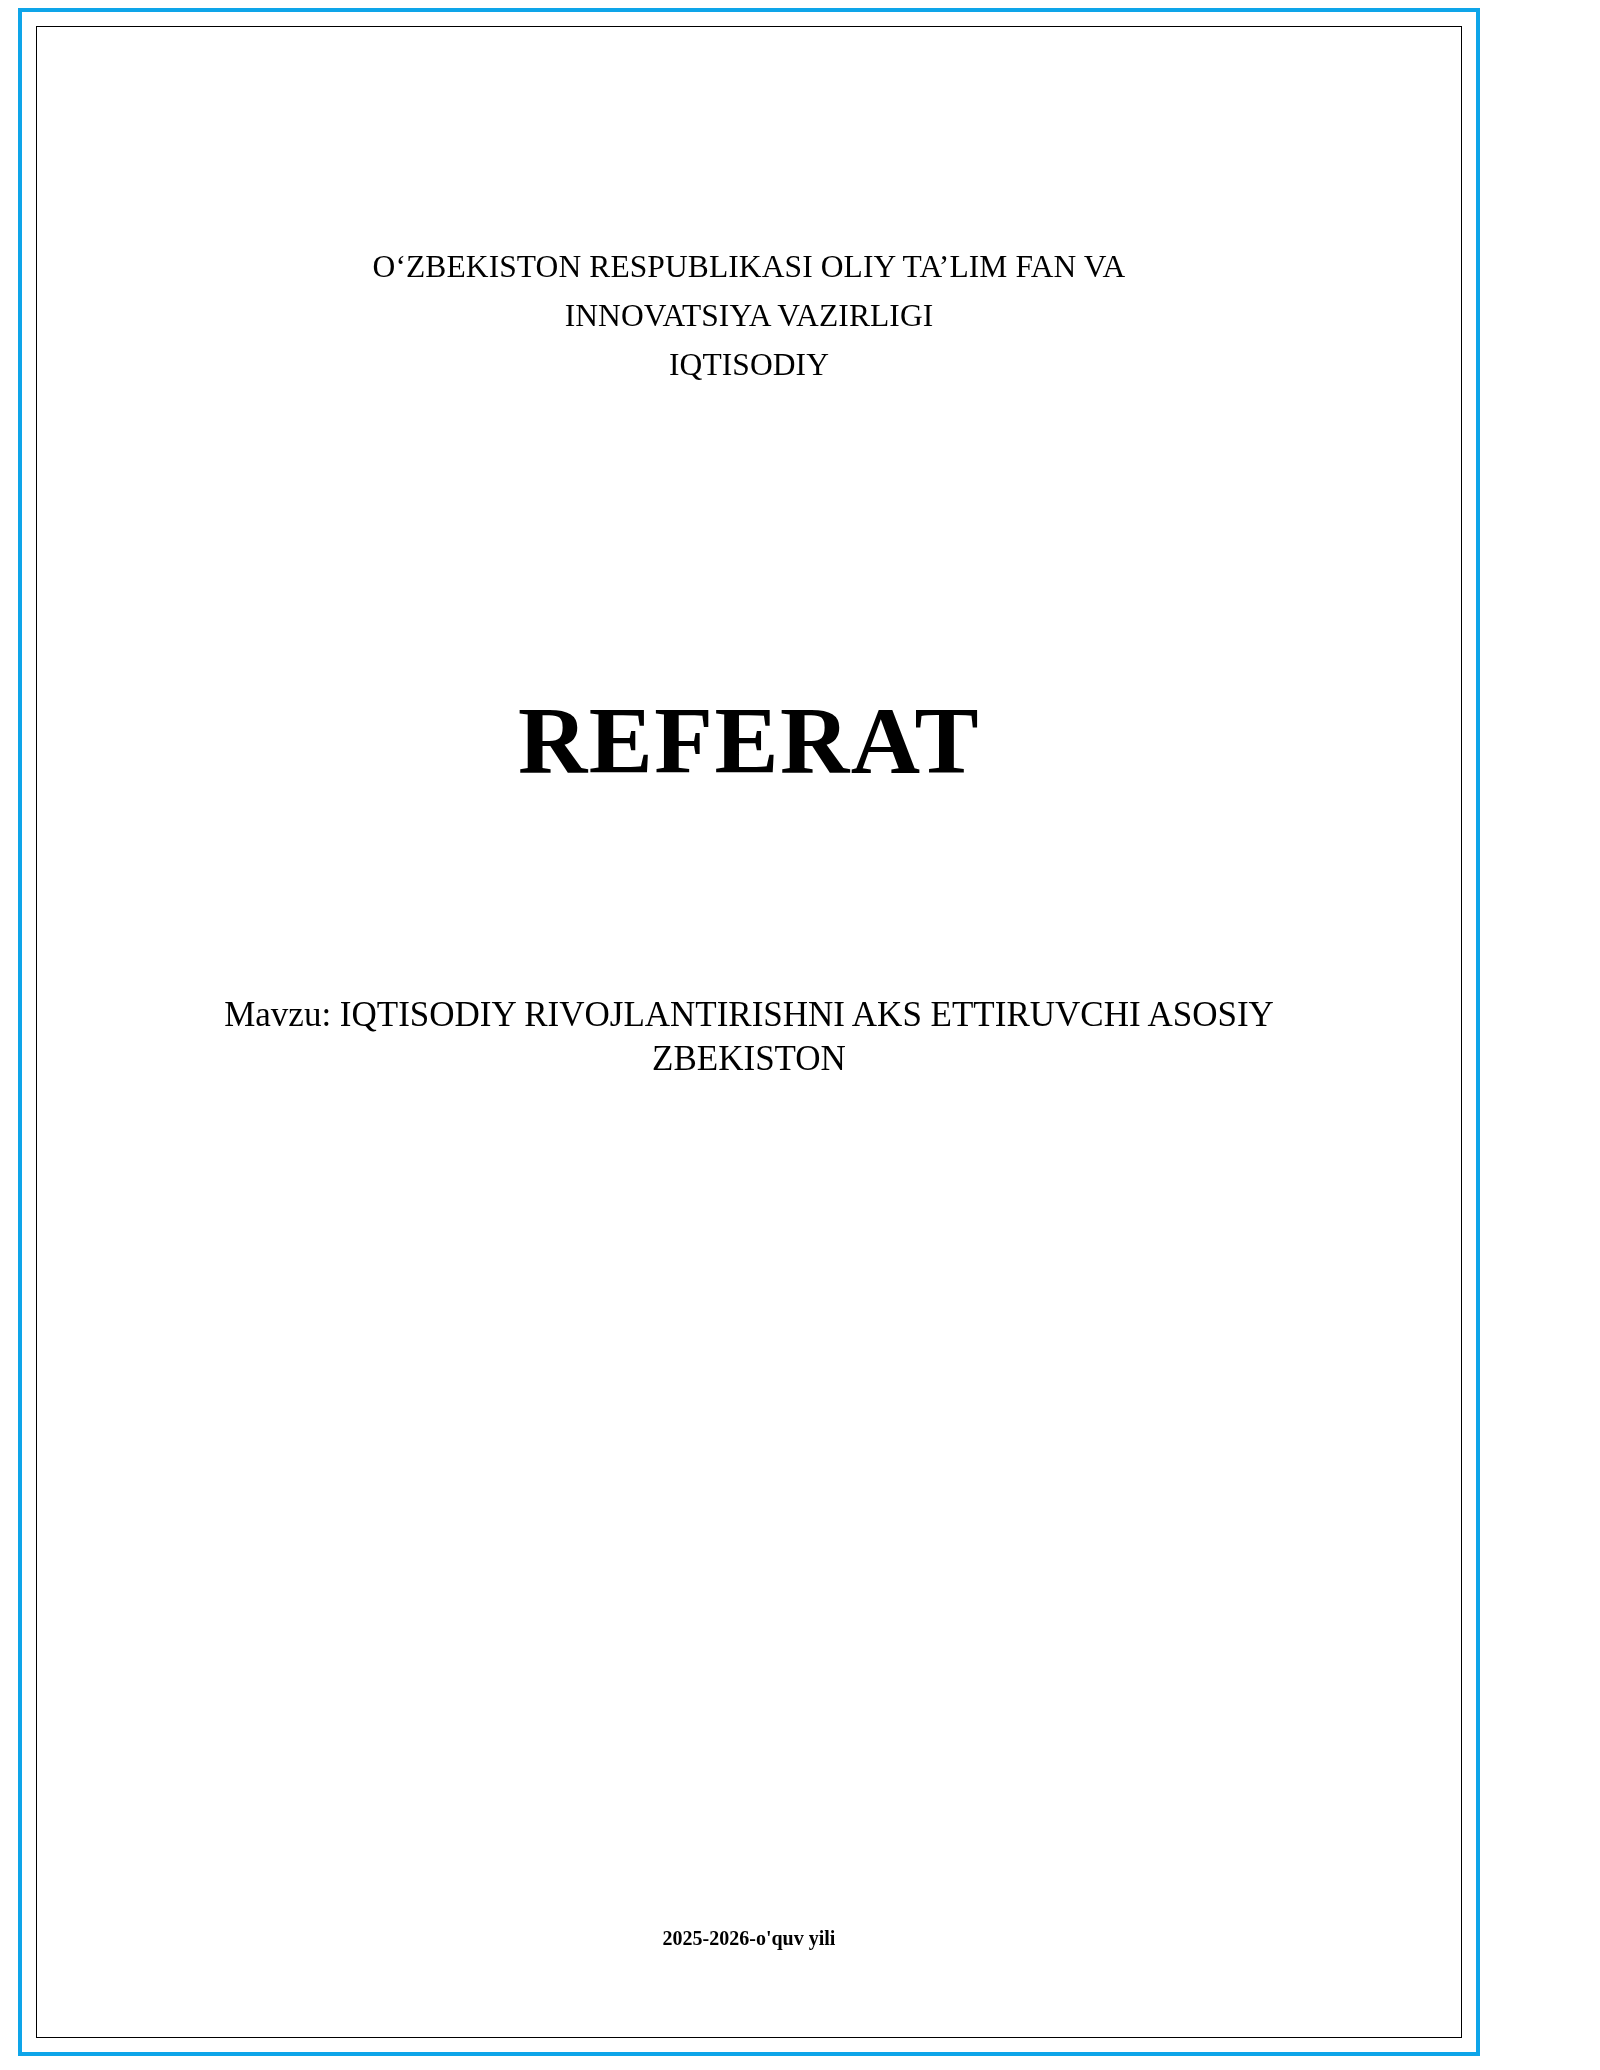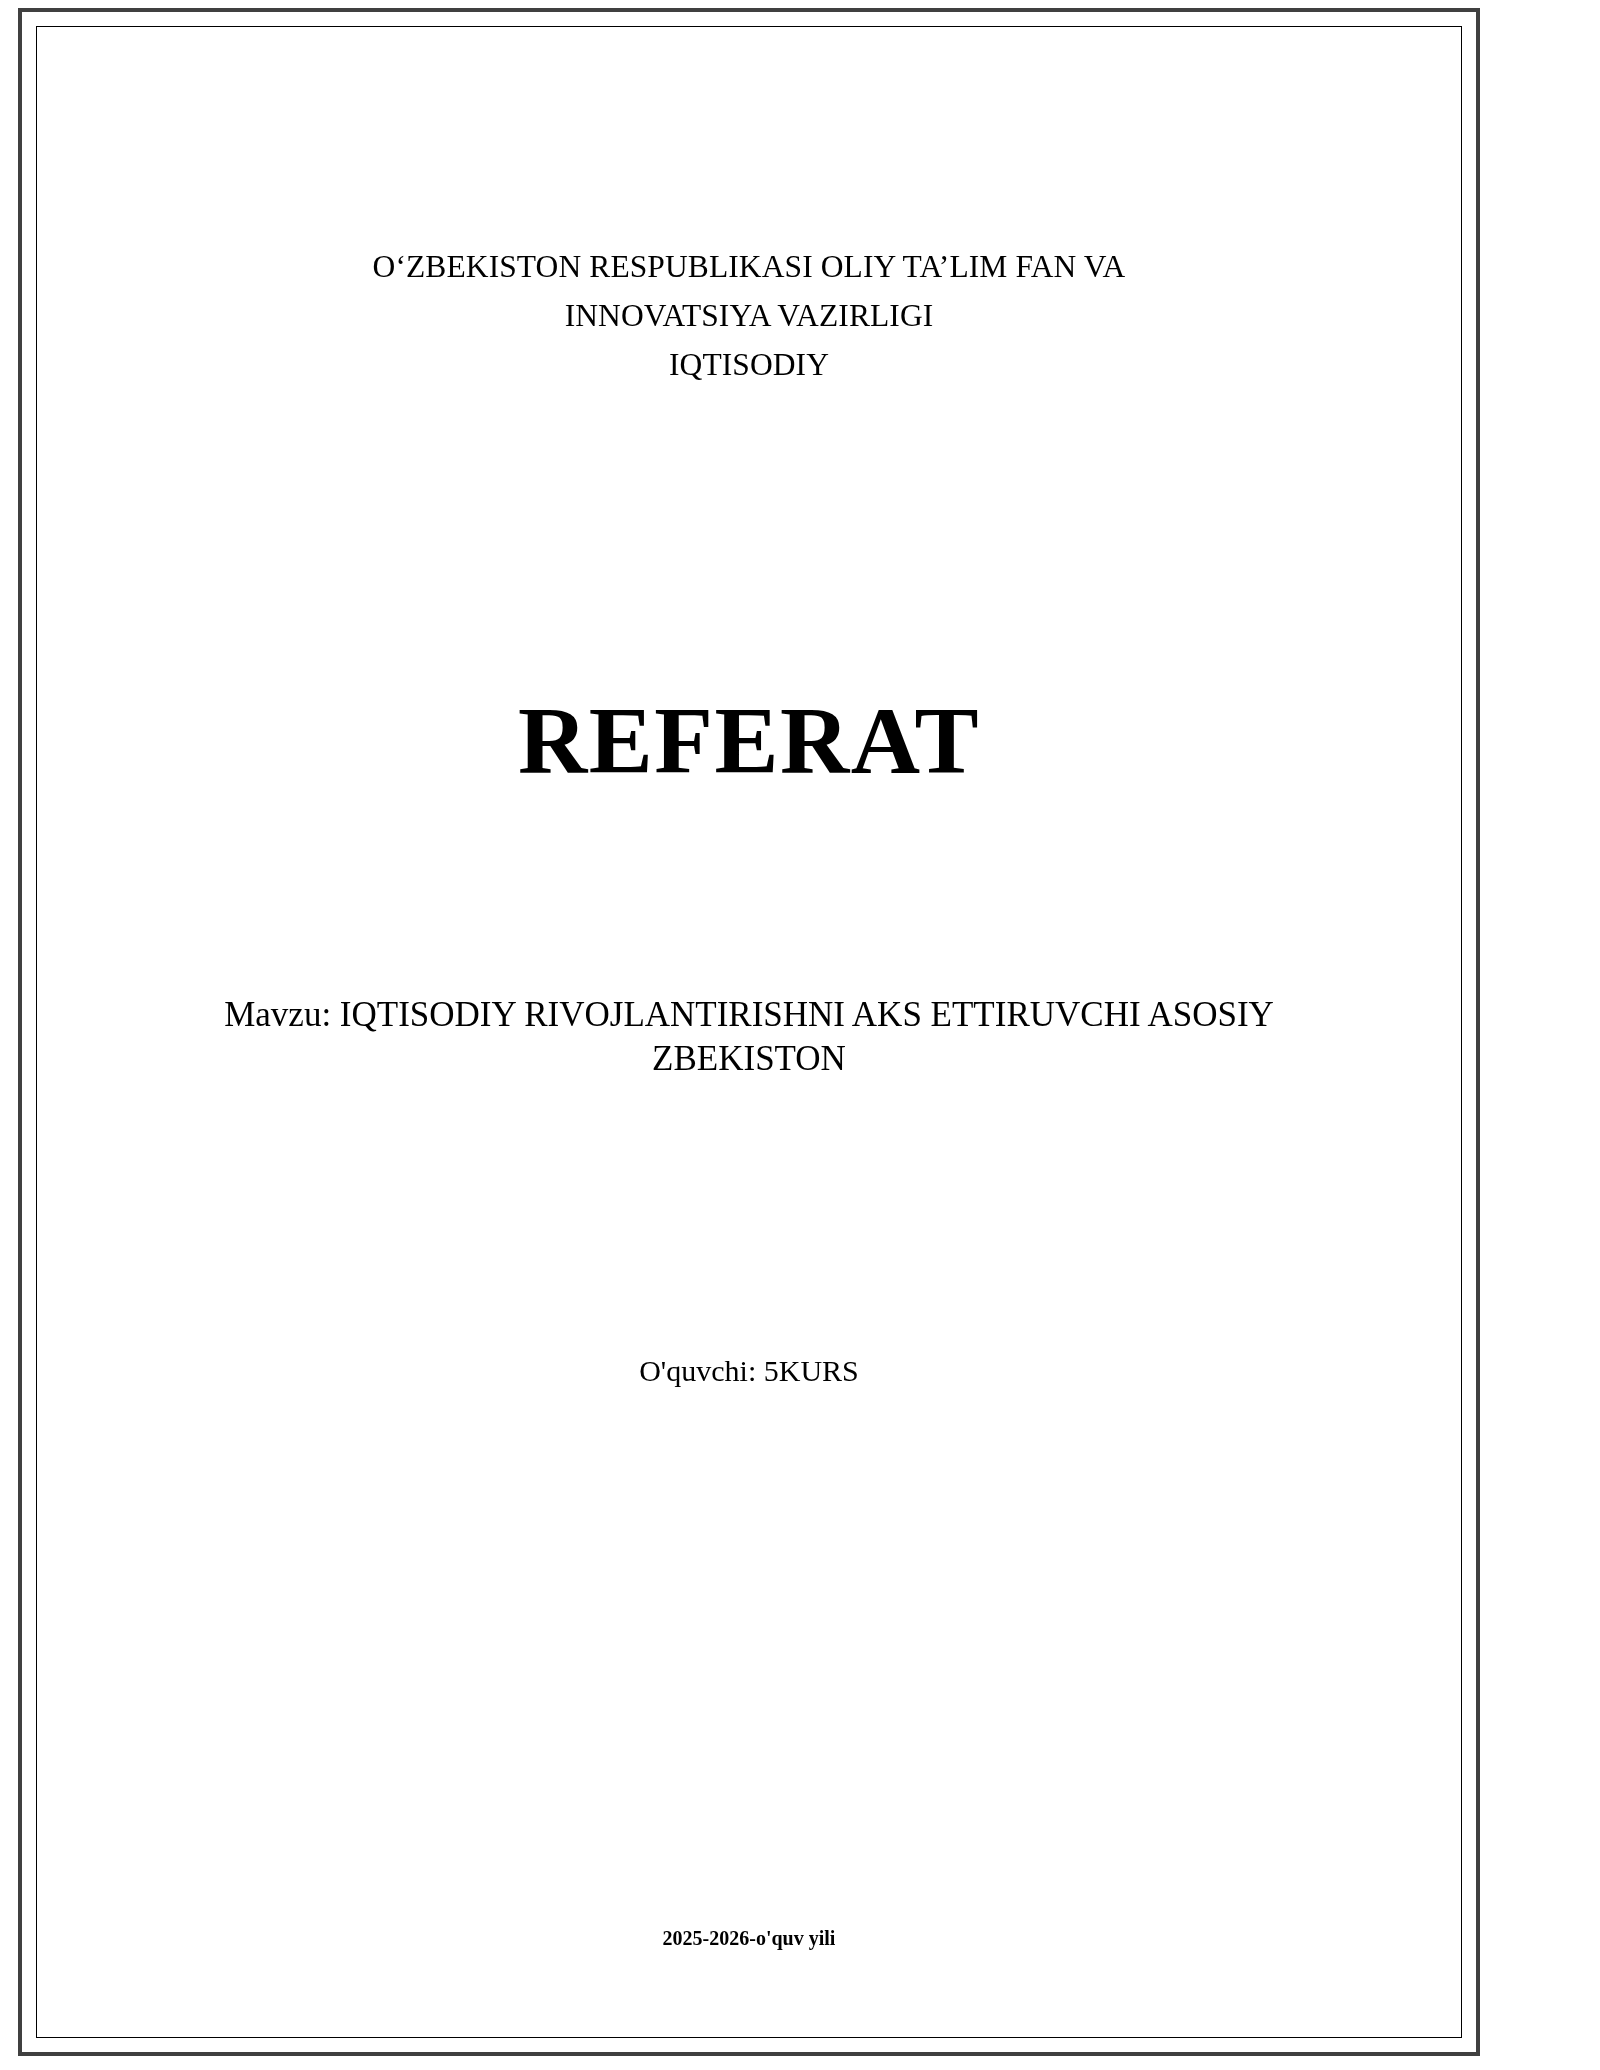--- a/index.html
+++ b/index.html
@@ -20,21 +20,21 @@
     box-sizing: border-box;
     padding: 8px 120px 8px 18px;
     background: #ffffff;
   }
   .page {
     position: relative;
     box-sizing: border-box;
     width: 1462px;
     height: 2048px;
     background: #ffffff;
-    border: 4px solid #404040;
+    border: 4px solid #0ea5e9;
     padding: 0;
   }
   .page-inner {
     position: absolute;
     top: 14px;
     left: 14px;
     right: 14px;
     bottom: 14px;
     border: 1px solid #000000;
     box-sizing: border-box;
@@ -114,23 +114,20 @@
 
         <div class="title-block">
           <div class="doc-title">REFERAT</div>
         </div>
 
         <div class="subject-block">
           <div class="subject-line">Mavzu: IQTISODIY RIVOJLANTIRISHNI AKS ETTIRUVCHI ASOSIY</div>
           <div class="subject-line">ZBEKISTON</div>
         </div>
 
-        <div class="author-block">
-          <div class="author-line">O'quvchi: 5KURS</div>
-        </div>
 
         <div class="footer-block">
           <div class="footer-line">2025-2026-o'quv yili</div>
         </div>
 
       </div>
     </div>
   </div>
 </div>
 

